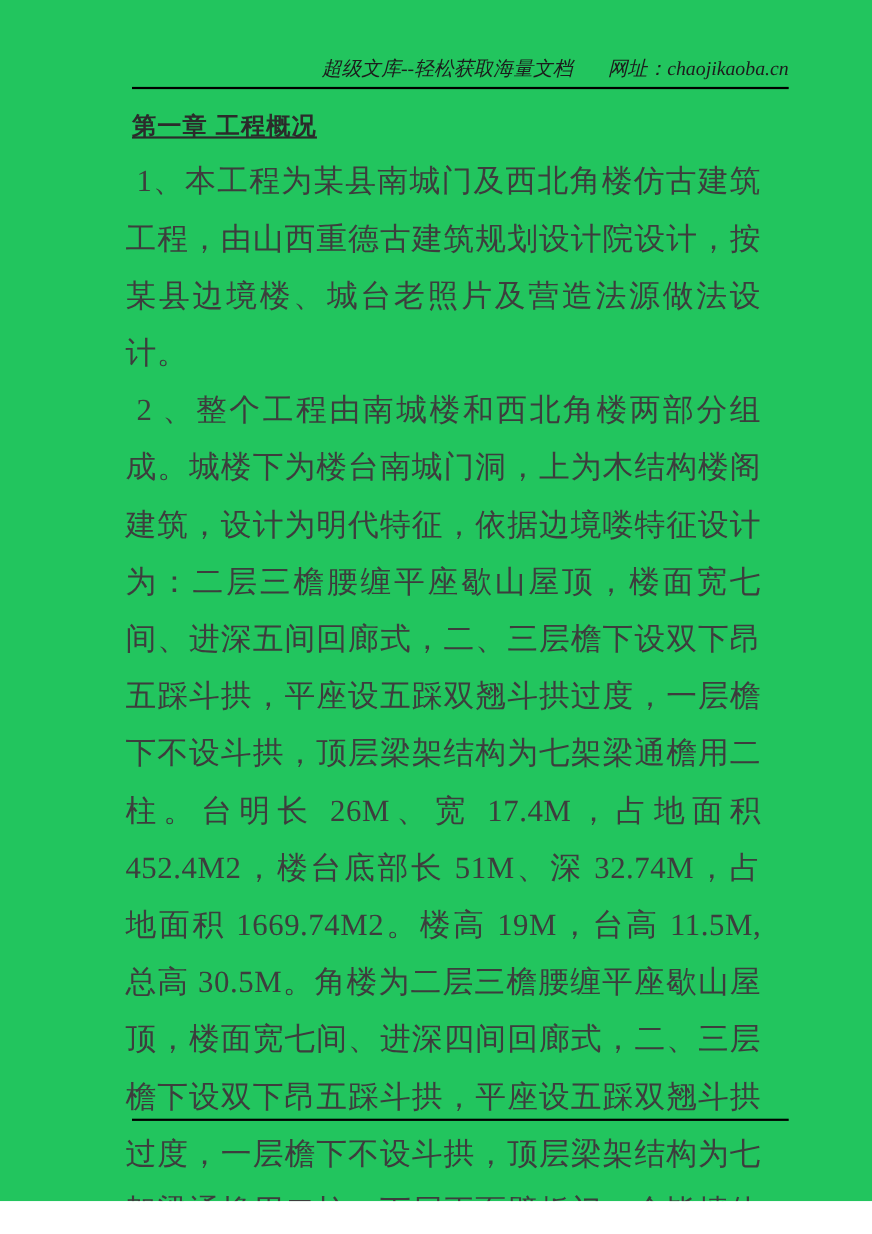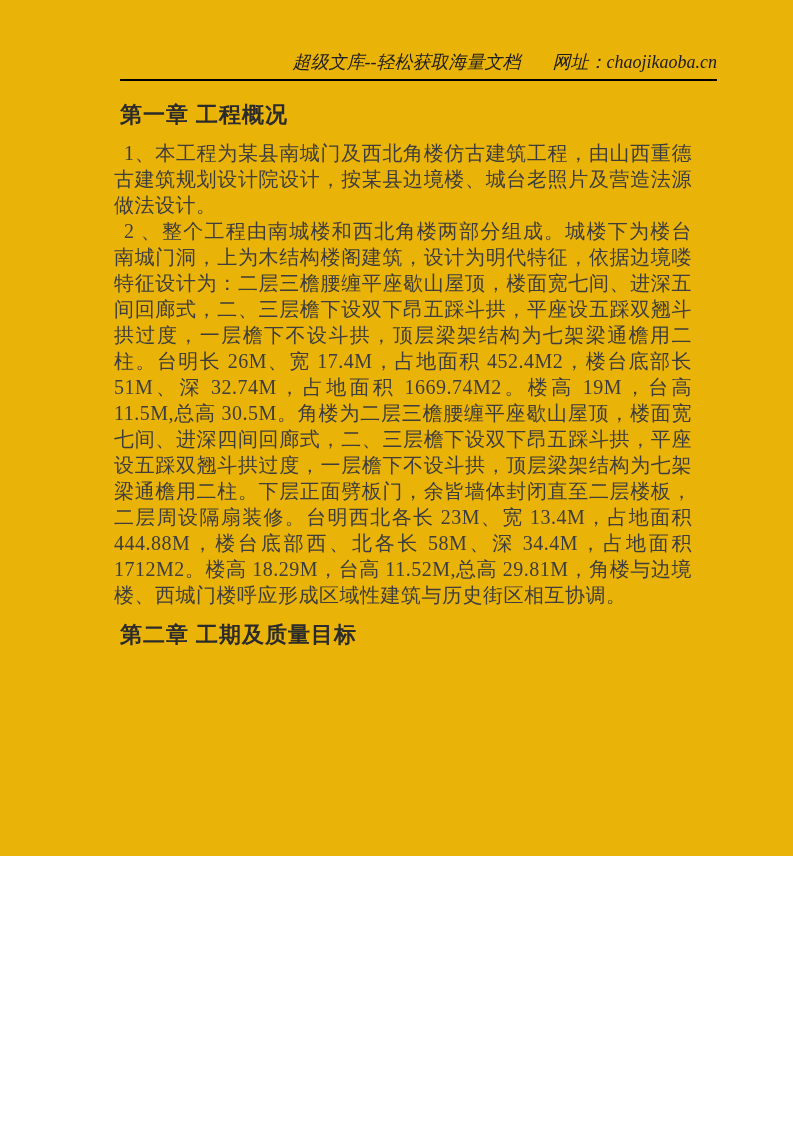--- a/index.html
+++ b/index.html
@@ -3,22 +3,22 @@
 <meta charset="utf-8">
 <style>
   html, body {
     margin: 0;
     padding: 0;
     background: #ffffff;
   }
   .page {
     position: relative;
     width: 793px;
-    height: 856px;
-    background: #eab308;
+    height: 1092px;
+    background: #22c55e;
     overflow: hidden;
     font-family: "Liberation Serif", "DejaVu Serif", serif;
     color: #3d3d3d;
   }
 
   
   .page-header {
     position: absolute;
     left: 120px;
     top: 50px;
@@ -52,28 +52,29 @@
     width: 578px;
   }
   .chapter-heading {
     margin: 14px 0 12px 6px;
     font-family: "Liberation Sans", "DejaVu Sans", sans-serif;
     font-weight: bold;
     font-size: 22px;
     line-height: 26px;
     color: #2b2b2b;
     letter-spacing: 1px;
+    text-decoration: underline;
   }
   .chapter-heading.second {
     margin-bottom: 0;
   }
   .body-para {
     margin: 0;
-    font-size: 20px;
-    line-height: 26px;
+    font-size: 28px;
+    line-height: 52px;
     text-align: justify;
     text-justify: inter-character;
     text-indent: 10px;
     color: #3d3d3d;
     letter-spacing: 0.5px;
   }
   .body-para.last {
     margin-top: 6px;
   }
 </style>

